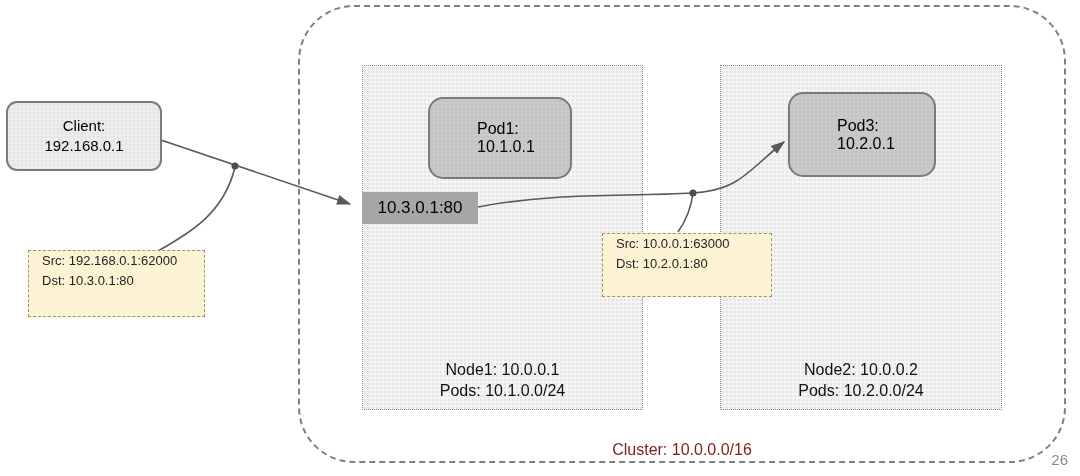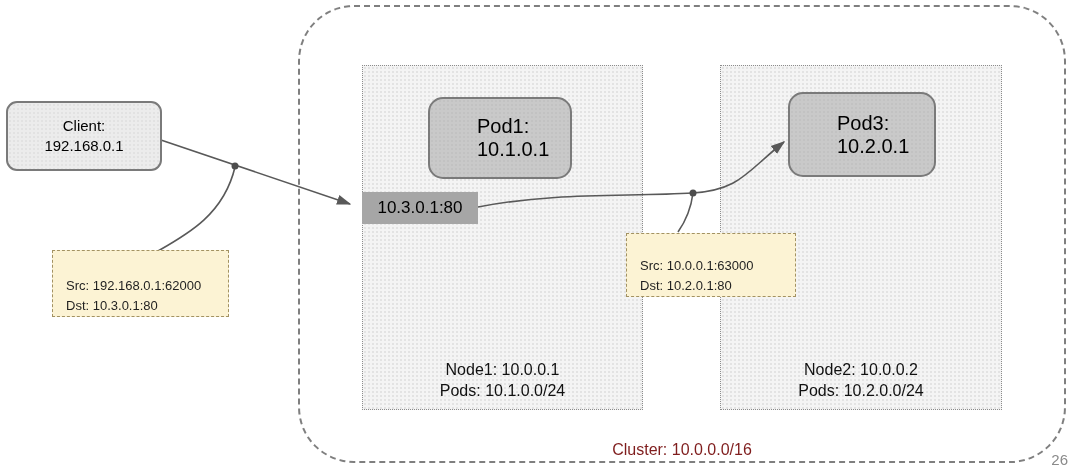--- a/index.html
+++ b/index.html
@@ -53,21 +53,21 @@
     width: 144px; height: 82px;
     background-color: #c9c9c9;
     background-image: radial-gradient(#c2c2c2 0.8px, transparent 0.9px);
     background-size: 4px 4px;
     border: 2px solid #7a7a7a;
     border-radius: 15px;
     box-sizing: border-box;
     display: flex;
     align-items: center;
     justify-content: center;
-    font-size: 20px;
+    font-size: 16px;
     color: #000;
     padding-left: 47px;
   }
   .pod1 { left: 428px; top: 97px; }
   .pod2 { left: 428px; top: 233px; height: 86px; }
   .pod3 { left: 788px; top: 92px; width: 148px; height: 85px; }
   
   .client {
     position: absolute;
     left: 6px; top: 101px;
@@ -99,26 +99,25 @@
     color: #000;
   }
   
   .note {
     position: absolute;
     background: #fcf3d4;
     border: 1px dashed #a39262;
     box-sizing: border-box;
     display: flex;
     flex-direction: column;
-    justify-content: flex-end;
+    justify-content: flex-start;
     padding-left: 13px;
     font-size: 13px;
     line-height: 20px;
     color: #1f1f1f;
-    margin-left: 24px;
   }
   .note1 { left: 28px; top: 250px; width: 177px; height: 67px; }
   .note2 { left: 602px; top: 233px; width: 170px; height: 64px; }
   
   .cluster-label {
     position: absolute;
     left: 298px; top: 441px;
     width: 768px;
     text-align: center;
     font-size: 16px;

